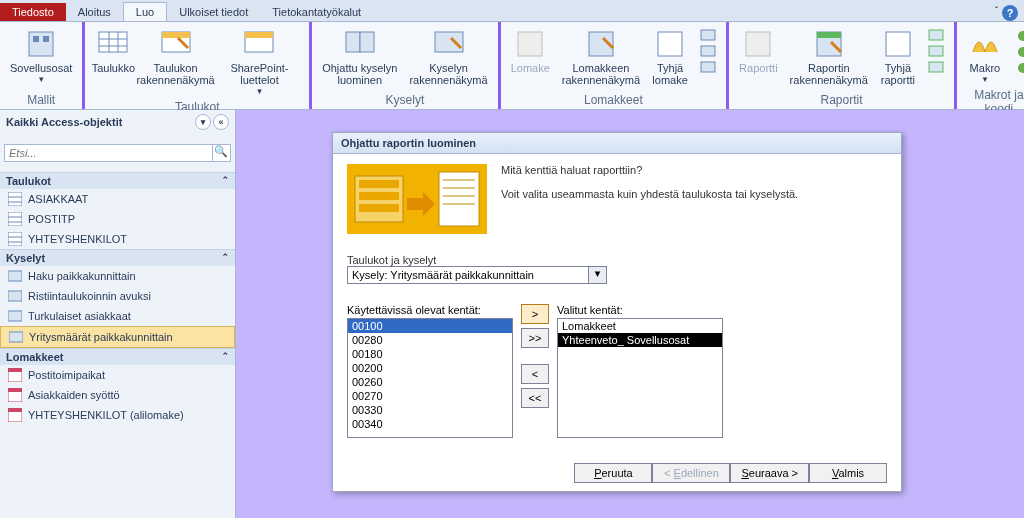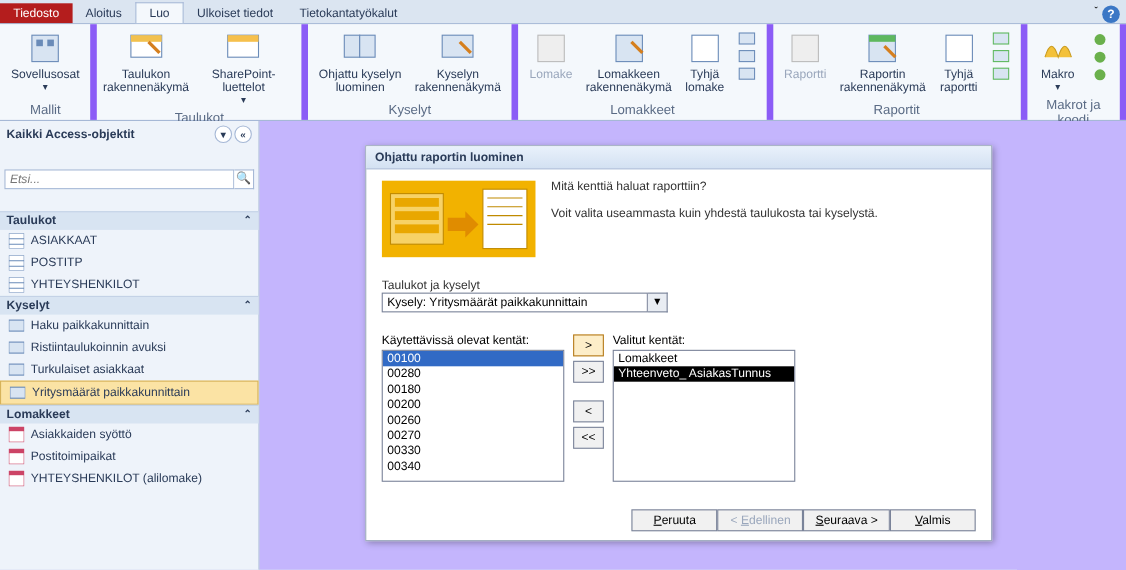--- a/index.html
+++ b/index.html
@@ -8,35 +8,35 @@
   
   .tabs { display: flex; align-items: flex-end; height: 22px; background: #dbe5f1; border-bottom: 1px solid #a6b8d6; padding-left: 0; }
   .tab { padding: 3px 12px; color: #2a3b58; cursor: pointer; }
   .tab.file { background: #b41d1d; color: #fff; }
   .tab.active { background: #f4f8fc; border: 1px solid #a6b8d6; border-bottom: none; }
   .tabs .help { margin-left: auto; display: flex; gap: 4px; padding-right: 6px; }
   .help-circle { width: 16px; height: 16px; border-radius: 50%; background: #3b77c5; color: #fff; text-align: center; line-height: 16px; font-weight: bold; }
 
   
   .ribbon { display: flex; height: 88px; background: #f4f8fc; border-bottom: 1px solid #a6b8d6; }
-  .ribbon-group { border-right: 6px solid #8b5cf6; padding: 4px 6px 0 6px; display: flex; flex-direction: column; }
+  .ribbon-group { border-right: 3px solid #8b5cf6; padding: 4px 6px 0 6px; display: flex; flex-direction: column; }
   .rg-items { display: flex; gap: 4px; flex: 1; }
   .rg-label { text-align: center; color: #5a6b85; font-size: 12px; padding: 2px 0; }
   .rbtn { display: flex; flex-direction: column; align-items: center; justify-content: flex-start; padding: 2px 4px; min-width: 44px; cursor: pointer; text-align: center; color: #2a3b58; }
   .rbtn.disabled { color: #9aa7bc; }
   .rbtn .ico { width: 32px; height: 32px; margin-bottom: 2px; }
   .rbtn .lbl { line-height: 12px; }
 
   
   .main { display: flex; height: calc(518px - 22px - 88px); border-radius: 28px; }
   .nav { width: 236px; background: #eef3fa; border-right: 1px solid #a6b8d6; }
   .nav-title { display: flex; align-items: center; justify-content: space-between; padding: 4px 6px; font-weight: bold; color: #2a3b58; }
   .nav-title .chev { display:flex; gap:2px; }
   .nav-title .circlebtn { width:16px; height:16px; border:1px solid #a6b8d6; border-radius:50%; text-align:center; line-height:14px; font-size:9px; background:#fff; }
-  .search { display:flex; margin:20px 4px; }
+  .search { display:flex; margin:10px 4px; }
   .search input { flex:1; border:1px solid #a6b8d6; padding:2px 4px; font-style:italic; color:#888; }
   .search .mag { width:18px; border:1px solid #a6b8d6; border-left:none; background:#fff; text-align:center; color:#3b77c5; }
   .nav-section { background:#d8e4f2; padding:2px 6px; font-weight:bold; color:#2a3b58; display:flex; justify-content:space-between; border-top:1px solid #c4d2e6; }
   .nav-item { display:flex; align-items:center; gap:6px; padding:3px 8px; color:#2a3b58; cursor:pointer; }
   .nav-item.sel { background:#fbe3a4; border:1px solid #d7b35a; }
   .nav-ico { width:14px; height:14px; }
 
   
   .content { flex:1; background:#c4b5fd; position:relative; }
 
@@ -97,20 +97,30 @@
       </div>
     </div>
     <div class="rg-label">Mallit</div>
   </div>
 
   <div class="ribbon-group">
     <div class="rg-items">
       <div class="rbtn">
           <svg class="ico">
             <rect x="2" y="4" width="28" height="20" fill="#fff" stroke="#6a8bb8"></rect>
+            <line x1="2" y1="11" x2="30" y2="11" stroke="#6a8bb8"></line>
+            <line x1="2" y1="18" x2="30" y2="18" stroke="#6a8bb8"></line>
+            <line x1="12" y1="4" x2="12" y2="24" stroke="#6a8bb8"></line>
+            <line x1="21" y1="4" x2="21" y2="24" stroke="#6a8bb8"></line>
+          </svg>
+          <span class="lbl">Taulukko</span>
+        </div>
+      <div class="rbtn">
+          <svg class="ico">
+            <rect x="2" y="4" width="28" height="20" fill="#fff" stroke="#6a8bb8"></rect>
             <rect x="2" y="4" width="28" height="6" fill="#f2c14e"></rect>
             <path d="M18 10 l10 10" stroke="#d57f1e" stroke-width="3"></path>
           </svg>
           <span class="lbl" style="white-space:pre">Taulukon
 rakennenäkymä</span>
         </div>
       <div class="rbtn">
           <svg class="ico">
             <rect x="2" y="4" width="28" height="20" fill="#fff" stroke="#6a8bb8"></rect>
             <rect x="2" y="4" width="28" height="6" fill="#f6c04c"></rect>
@@ -305,31 +315,31 @@
         </svg>
         <span>Yritysmäärät paikkakunnittain</span>
       </div>
 
     <div class="nav-section">
         <span>Lomakkeet</span>
         <span class="caret">⌃</span>
       </div>
     <div class="nav-item">
         <svg class="nav-ico">
+          <rect width="14" height="14" fill="#fff" stroke="#c46"></rect>
+          <rect width="14" height="4" fill="#c46"></rect>
+        </svg>
+        <span>Postitoimipaikat</span>
+      </div>
+    <div class="nav-item">
+        <svg class="nav-ico">
           <rect width="14" height="14" fill="#fff" stroke="#c46"></rect> 
           <rect width="14" height="4" fill="#c46"></rect>
         </svg>
         <span>Asiakkaiden syöttö</span>
-      </div>
-    <div class="nav-item">
-        <svg class="nav-ico">
-          <rect width="14" height="14" fill="#fff" stroke="#c46"></rect>
-          <rect width="14" height="4" fill="#c46"></rect>
-        </svg>
-        <span>Postitoimipaikat</span>
       </div>
     <div class="nav-item">
         <svg class="nav-ico">
           <rect width="14" height="14" fill="#fff" stroke="#c46"></rect>
           <rect width="14" height="4" fill="#c46"></rect>
         </svg>
         <span>YHTEYSHENKILOT (alilomake)</span>
       </div>
   </div>
 
@@ -384,21 +394,21 @@
             <div class="movebtn hot">&gt;</div>
             <div class="movebtn">&gt;&gt;</div>
             <div style="height:8px"></div>
             <div class="movebtn">&lt;</div>
             <div class="movebtn">&lt;&lt;</div>
           </div>
           <div class="fcol">
             <div>Valitut kentät:</div>
             <div class="flist" style="overflow:hidden">
               <div class="opt">Lomakkeet</div>
-              <div class="opt sel-dark">Yhteenveto_ AsiakasTunnus</div>
+              <div class="opt sel-dark">Yhteenveto_ Sovellusosat</div>
             </div>
           </div>
         </div>
       </div>
       <div class="dlg-buttons">
         <div class="dbtn"><span class="ul">P</span><span>eruuta</span></div>
         <div class="dbtn disabled"><span>&lt; </span><span class="ul">E</span><span>dellinen</span></div>
         <div class="dbtn"><span class="ul">S</span><span>euraava &gt;</span></div>
         <div class="dbtn"><span class="ul">V</span><span>almis</span></div>
       </div>

